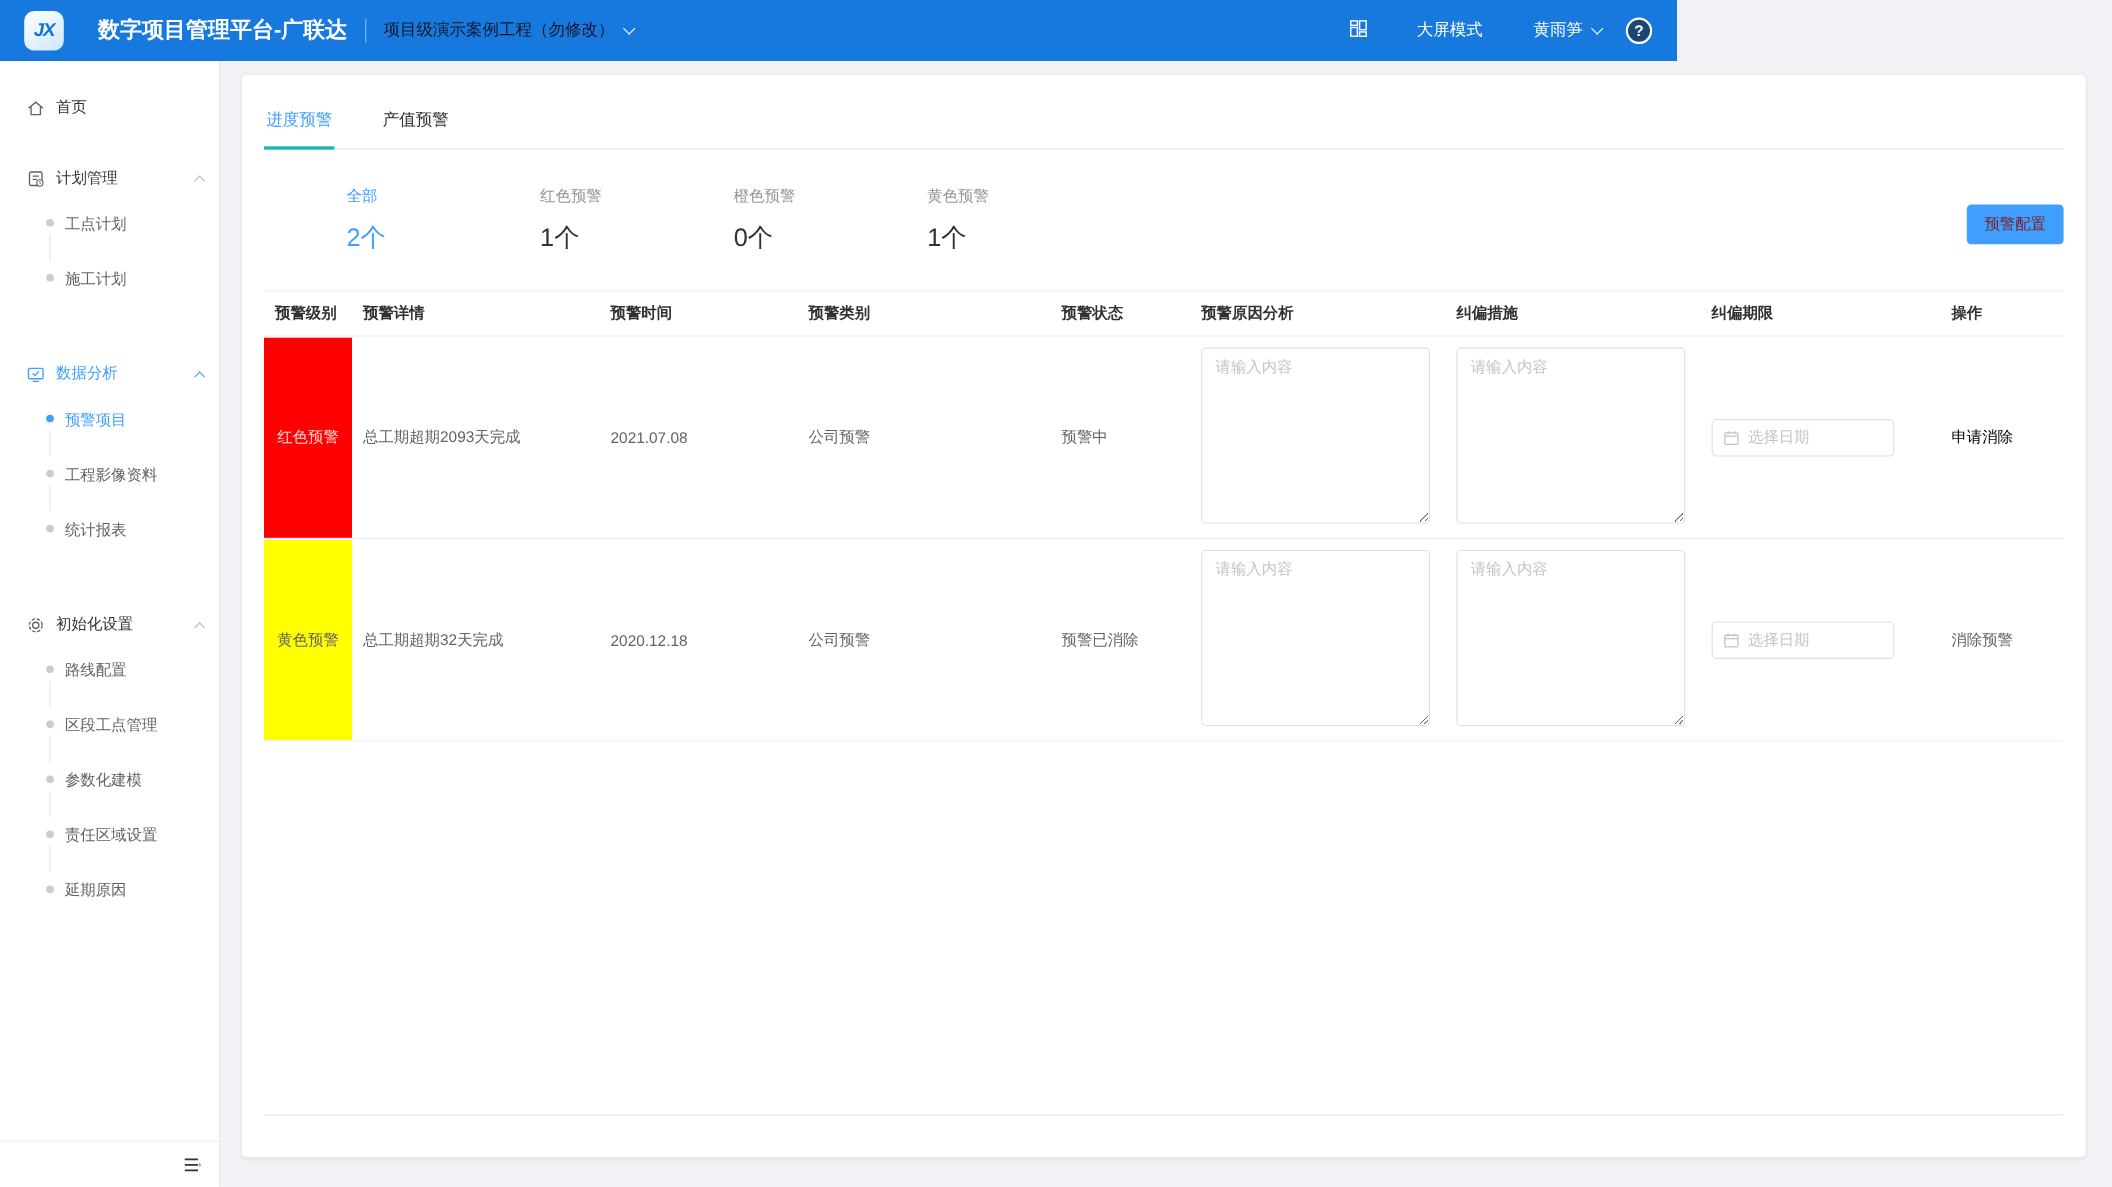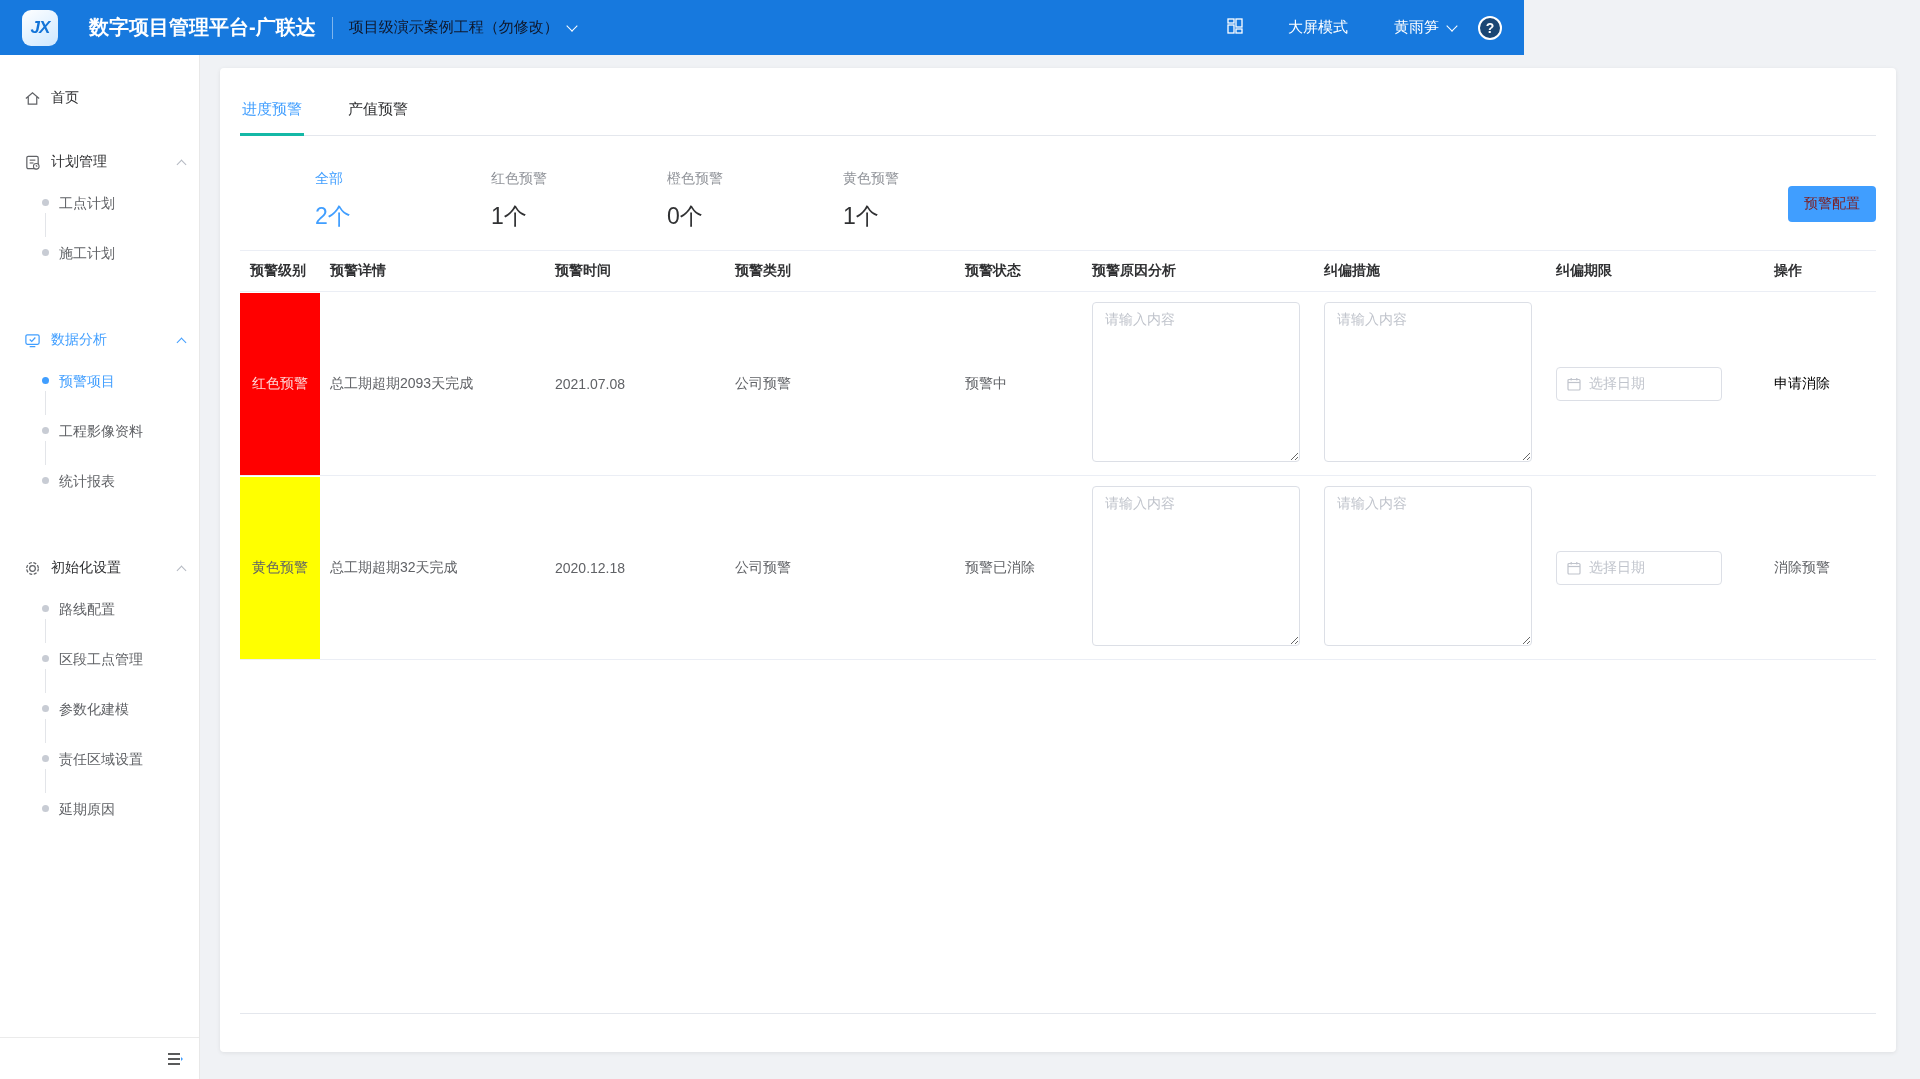--- a/index.html
+++ b/index.html
@@ -65,21 +65,21 @@
 
   .stats-row { position:relative; display:flex; padding-left:75px; margin-top:34px; height:70px; }
   .stat-block { width:176px; cursor:pointer; }
   .stat-label { font-size:14px; color:#909399; }
   .stat-value { font-size:23px; color:#303133; margin-top:13px; }
   .stat-block.hl .stat-label, .stat-block.hl .stat-value { color:#409eff; }
   .config-btn { position:absolute; right:0; top:16px; background:#409eff; color:#7f1d1d;
     border:none; border-radius:4px; font-size:14px; padding:9px 16px; cursor:pointer;
     font-family:inherit; }
 
-  table.warn-table { width:1636px; border-collapse:collapse; table-layout:fixed; margin-top:10px; }
+  table.warn-table { width:1636px; border-collapse:collapse; table-layout:fixed; margin-top:24px; }
   .warn-table col.c1{width:80px} .warn-table col.c2{width:225px} .warn-table col.c3{width:180px}
   .warn-table col.c4{width:230px} .warn-table col.c5{width:127px} .warn-table col.c6{width:232px}
   .warn-table col.c7{width:232px} .warn-table col.c8{width:218px} .warn-table col.c9{width:112px}
   .warn-table th { font-size:14px; color:#303133; font-weight:bold; text-align:left;
     padding:11px 10px; border-top:1px solid #ebeef5; border-bottom:1px solid #ebeef5;
     white-space:nowrap; }
   .warn-table td { font-size:14px; color:#606266; padding:10px; vertical-align:middle;
     border-bottom:1px solid #ebeef5; height:182px; }
   .warn-table td.level-cell { padding:0; }
   .level-fill { width:100%; height:182px; display:flex; align-items:center;

